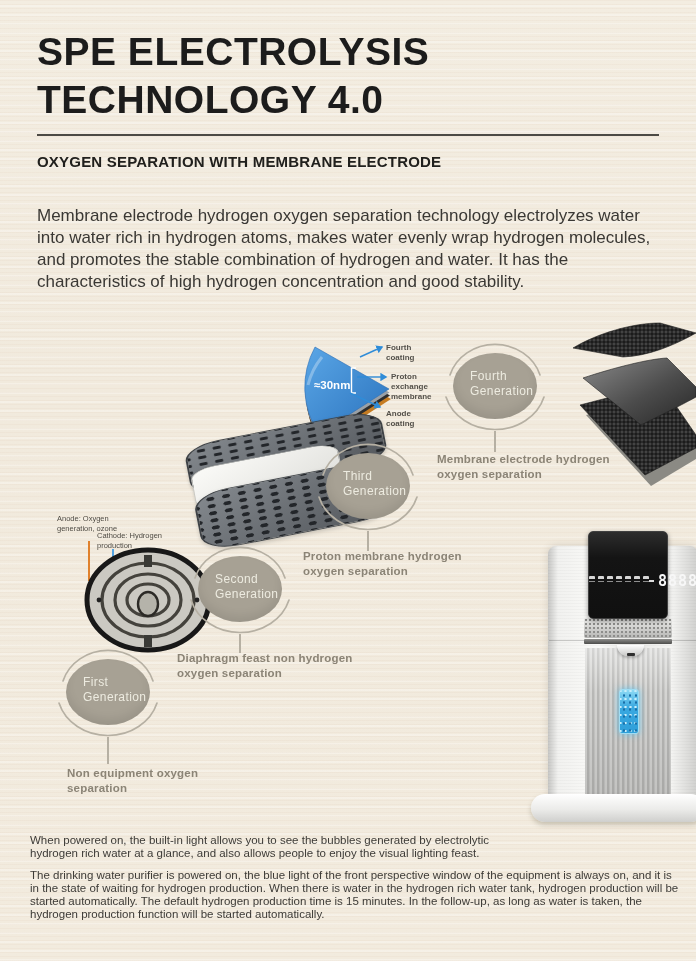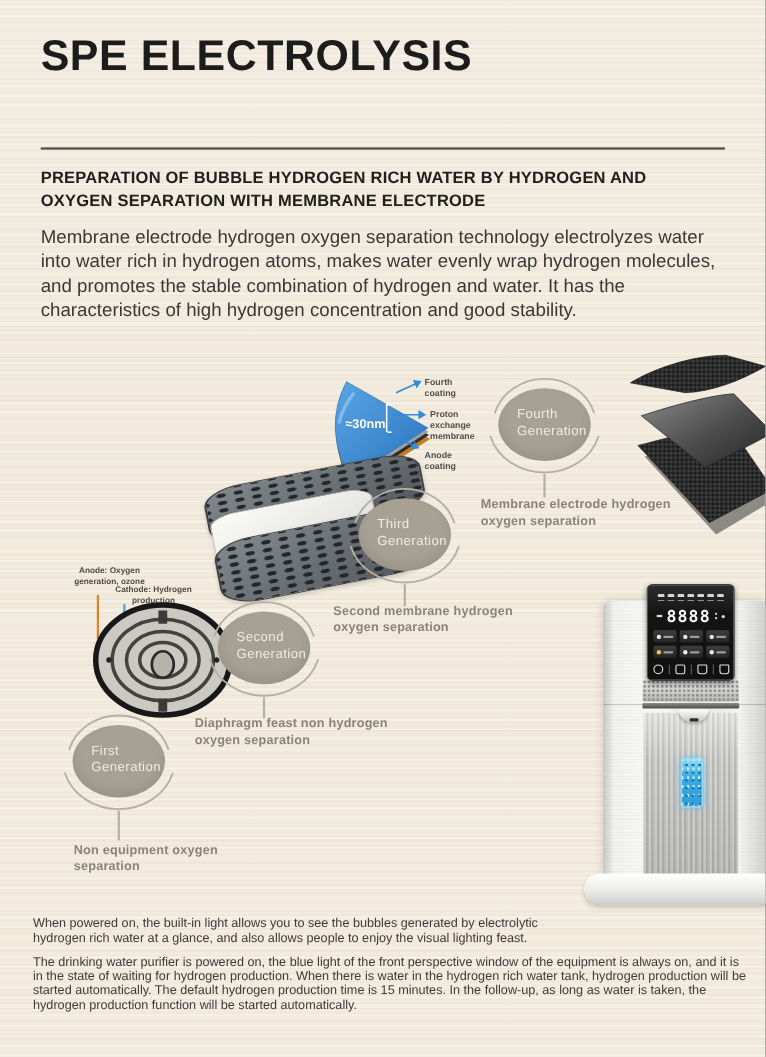--- a/index.html
+++ b/index.html
@@ -43,37 +43,37 @@
   }
   .plate-top{left:186px;top:392px;width:196px;height:118px;transform:rotate(-11deg) scaleY(.42);}
   .plate-bottom{left:196px;top:440px;width:190px;height:126px;transform:rotate(-11deg) scaleY(.45);}
   .sheet-white{
     left:192px;top:424px;width:148px;height:104px;transform:rotate(-11deg) scaleY(.40);
     background:linear-gradient(135deg,#fbfbf8,#dededa);border-radius:26px;
     border:1px solid #c9c9c4;box-shadow:0 3px 5px rgba(0,0,0,.15);
   }
 
   
-  .coil-label{font-size:7.5px;font-weight:bold;color:#4e4a42;line-height:9.5px;text-align:center;}
+  .coil-label{font-size:7.5px;font-weight:normal;color:#4e4a42;line-height:9.5px;}
   .lead{width:2px;}
 
   
   .dev-body{
     left:548px;top:546px;width:150px;height:250px;border-radius:8px 8px 0 0;
     background:
       repeating-linear-gradient(180deg, rgba(0,0,0,.025) 0 1px, rgba(0,0,0,0) 1px 3px),
       linear-gradient(90deg,#c6c6c4 0,#f1f1ef 10px,#fafaf8 34%,#e7e7e5 55%,#f4f4f2 82%,#cfcfcd 100%);
     box-shadow:0 0 8px rgba(0,0,0,.12);
   }
   .dev-panel{
     left:588px;top:531px;width:80px;height:88px;border-radius:5px;
     background:linear-gradient(180deg,#2d2d2d,#141414 30%,#101010);
     border:1px solid #404040;box-sizing:border-box;
     box-shadow:0 2px 5px rgba(0,0,0,.4);
-    display:flex;flex-direction:column;align-items:center;padding-top:8px;
+    display:flex;flex-direction:row;align-items:center;padding-top:8px;
   }
   .p-icons{display:flex;gap:3px;height:7px;}
   .p-icon{width:6px;height:7px;
     background:linear-gradient(180deg,#d6d6d6 0 3px,rgba(0,0,0,0) 3px 5px,#8f8f8f 5px 6px,rgba(0,0,0,0) 6px);
     border-radius:1px;}
   .p-display{display:flex;align-items:center;gap:4px;margin-top:4px;height:18px;}
   .p-dash{width:5px;height:2px;background:#ddd;}
   .p-digits{font-family:"DejaVu Sans Mono",monospace;font-size:15px;font-weight:bold;color:#f7f7f7;letter-spacing:1px;}
   .p-colon{display:flex;flex-direction:column;gap:2px;}
   .p-colon i{width:2px;height:2px;background:#ddd;border-radius:50%;}
@@ -130,24 +130,24 @@
   .foot1{left:30px;top:810px;width:500px;}
   .foot2{left:30px;top:845px;width:650px;}
 </style>
 </head>
 <body>
 
 <div id="page">
 
   <div class="abs title">
     <div>SPE ELECTROLYSIS</div>
+    <div>TECHNOLOGY 4.0</div>
   </div>
   <div class="abs rule"></div>
   <div class="abs subtitle">
-    <div>PREPARATION OF BUBBLE HYDROGEN RICH WATER BY HYDROGEN AND</div>
     <div>OXYGEN SEPARATION WITH MEMBRANE ELECTRODE</div>
   </div>
   <div class="abs intro">Membrane electrode hydrogen oxygen separation technology electrolyzes water into water rich in hydrogen atoms, makes water evenly wrap hydrogen molecules, and promotes the stable combination of hydrogen and water. It has the characteristics of high hydrogen concentration and good stability.</div>
 
   <svg class="abs" style="left:292px;top:327px" width="115" height="122" viewBox="0 0 115 122">
     <defs>
       <linearGradient id="blueGrad" x1="0" y1="0" x2="1" y2="1">
         <stop offset="0" stop-color="#5aa6e6"></stop>
           <stop offset="1" stop-color="#2a72bd"></stop>
       </linearGradient>
@@ -222,21 +222,21 @@
 
   <svg class="abs node-arcs" style="left:303px;top:421px" viewBox="0 0 130 130">
     <path d="M 20,54 A 47 43 0 0 1 110,54" fill="none" stroke="#b6b0a3" stroke-width="1.7" stroke-linecap="round"></path>
     <path d="M 16,76 A 51 45 0 0 0 114,76" fill="none" stroke="#b6b0a3" stroke-width="1.7" stroke-linecap="round"></path>
   </svg>
   <div class="abs gen-ellipse" style="left:326px;top:453px">
     <div>Third</div>
     <div>Generation</div>
   </div>
   <div class="abs conn" style="left:367px;top:531px;height:20px"></div>
-  <div class="abs caption" style="left:303px;top:549px;width:190px">Second membrane hydrogen oxygen separation</div>
+  <div class="abs caption" style="left:303px;top:549px;width:190px">Proton membrane hydrogen oxygen separation</div>
 
   <svg class="abs node-arcs" style="left:175px;top:524px" viewBox="0 0 130 130">
     <path d="M 20,54 A 47 43 0 0 1 110,54" fill="none" stroke="#b6b0a3" stroke-width="1.7" stroke-linecap="round"></path>
     <path d="M 16,76 A 51 45 0 0 0 114,76" fill="none" stroke="#b6b0a3" stroke-width="1.7" stroke-linecap="round"></path>
   </svg>
   <div class="abs gen-ellipse" style="left:198px;top:556px">
     <div>Second</div>
     <div>Generation</div>
   </div>
   <div class="abs conn" style="left:239px;top:634px;height:19px"></div>

